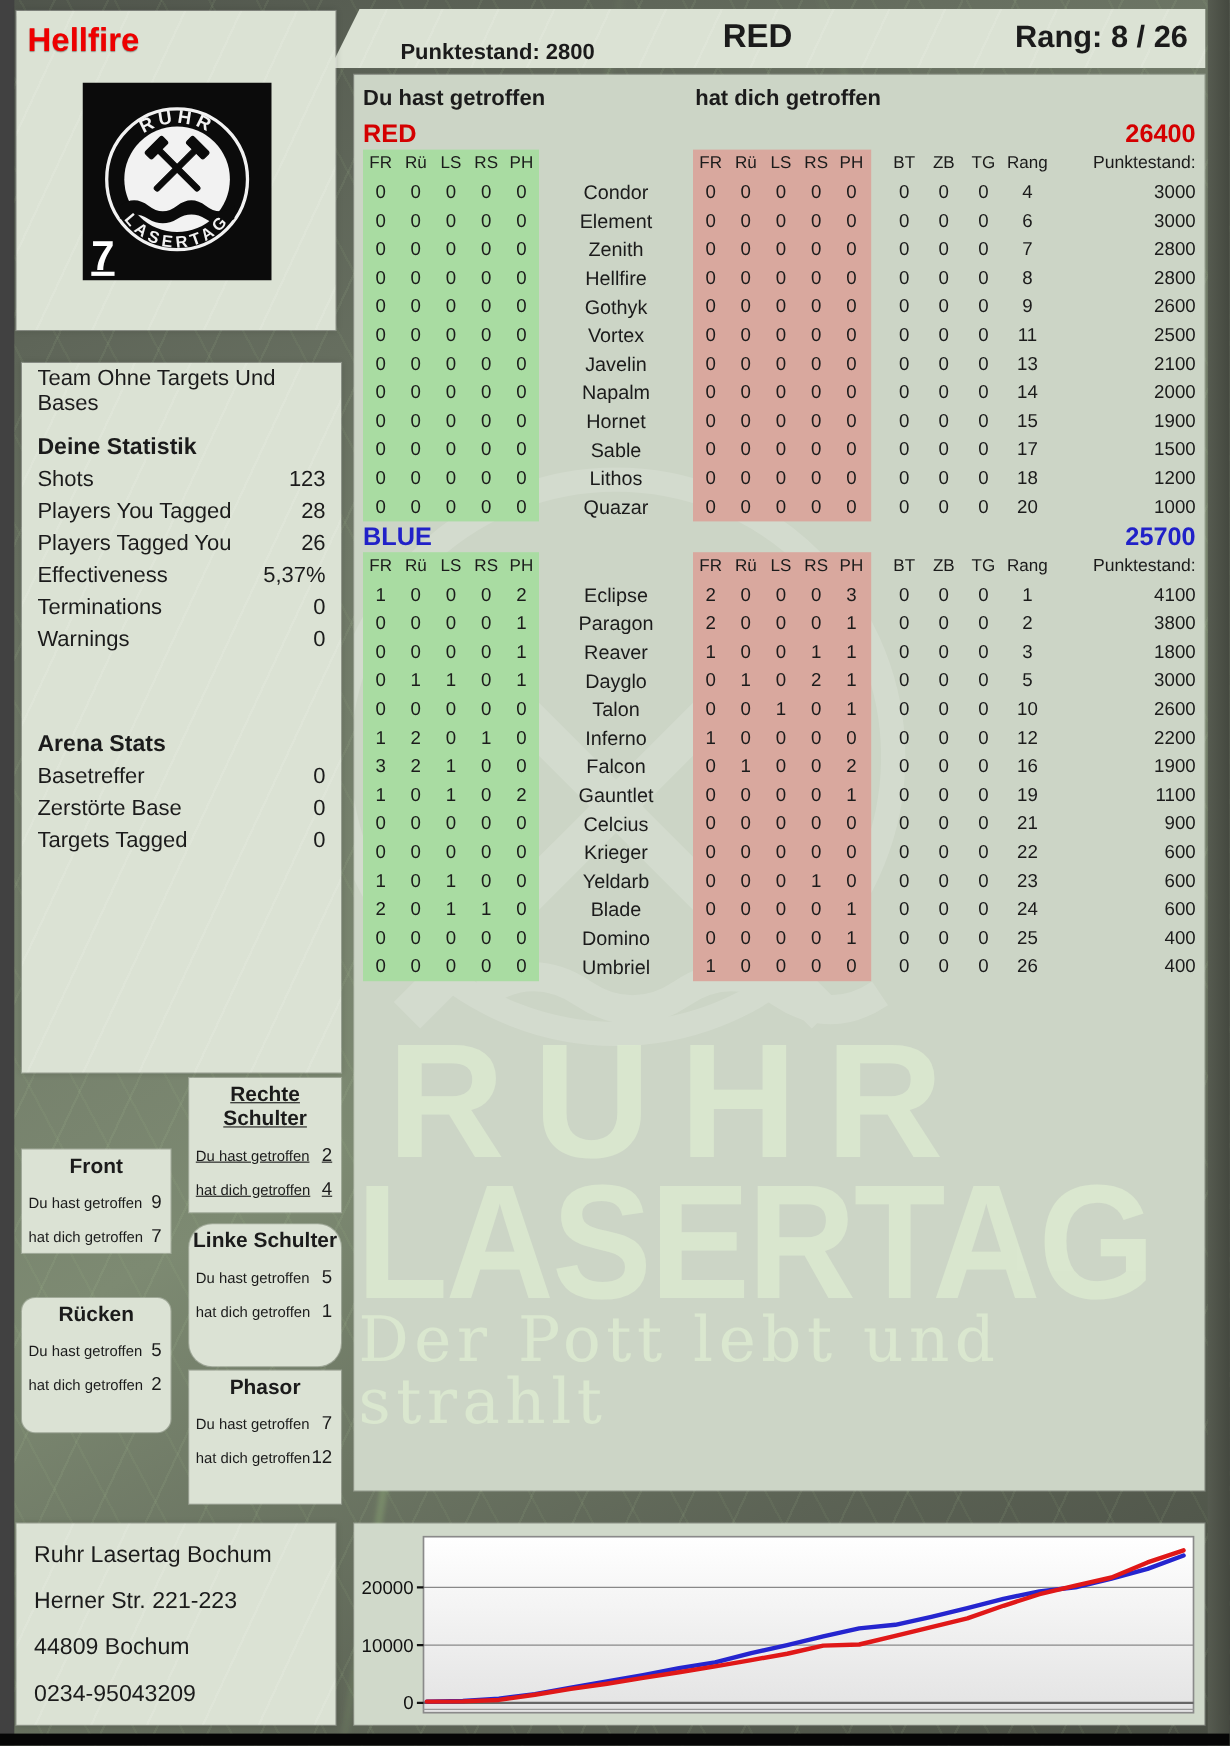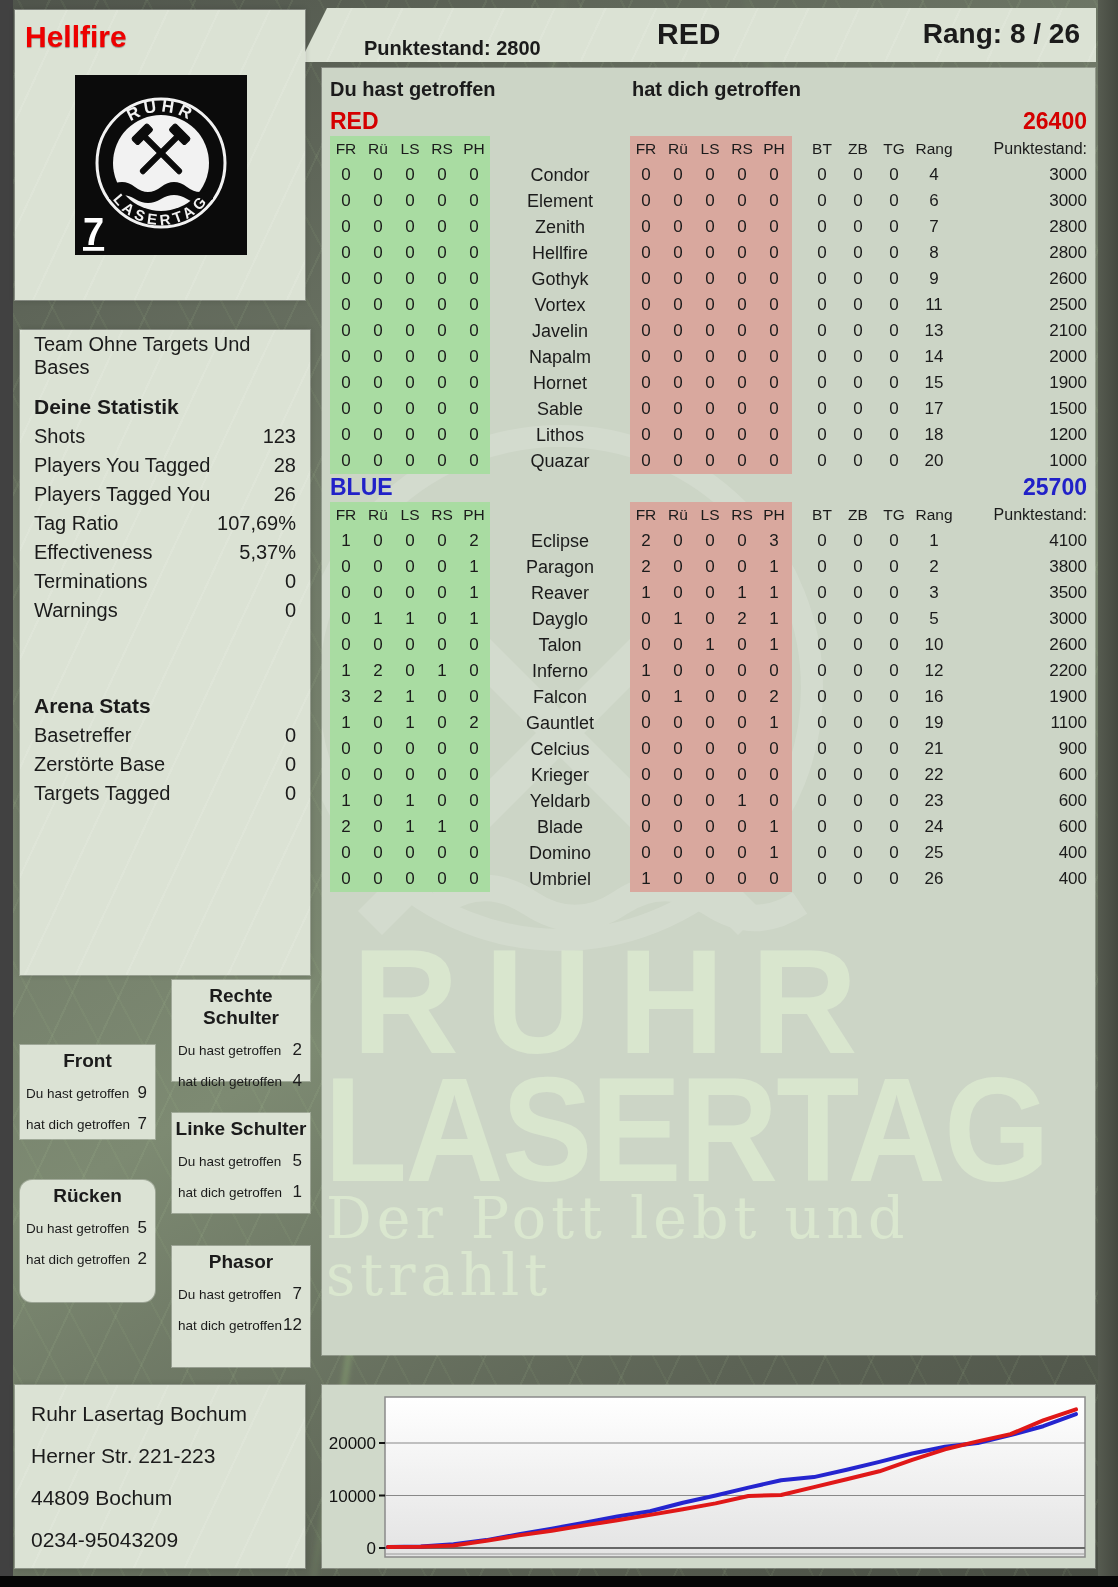--- a/index.html
+++ b/index.html
@@ -43,22 +43,22 @@
   .bold{font-weight:bold;font-size:21px;}
   #game-mode{height:31px;display:flex;align-items:center;}
   #game-date{height:31px;display:flex;align-items:center;}
   #stats-title{margin-top:21px;height:30px;display:flex;align-items:center;}
   #arena-title{margin-top:66px;height:30px;display:flex;align-items:center;}
 
   
   .zone-box{position:absolute;background:#dbe2d4;box-shadow:0 0 0 1px rgba(255,255,255,.28);}
   #zone-front{left:20px;top:1045px;width:135px;height:94px;}
   #zone-ruecken{left:20px;top:1180px;width:135px;height:122px;border-radius:12px;}
-  #zone-rechte{left:172px;top:980px;width:138px;height:101px;}
-  #zone-linke{left:172px;top:1113px;width:138px;height:100px;}
+  #zone-rechte{left:172px;top:980px;width:138px;height:122px;text-decoration:underline;}
+  #zone-linke{left:172px;top:1113px;width:138px;height:129px;border-radius:21px;}
   #zone-phasor{left:172px;top:1246px;width:138px;height:121px;}
   .zone-title{text-align:center;font-weight:bold;font-size:19px;margin-top:5px;}
   .zone-row{display:flex;justify-content:space-between;align-items:center;padding:0 8px 0 6px;margin-top:11px;}
   .zone-row .zl{font-size:13.5px;}
   .zone-row .zv{font-size:17px;}
 
   
   #main-panel{left:322px;top:68px;width:773px;height:1287px;background:#ccd5c6;
               box-shadow:0 0 0 1px rgba(255,255,255,.25);}
   #main-panel .colhdr{position:absolute;top:10px;font-size:20px;font-weight:bold;}
@@ -148,24 +148,20 @@
         </div>
       <div class="kv">
           <span class="k">Players You Tagged</span>
           <span>28</span>
         </div>
       <div class="kv">
           <span class="k">Players Tagged You</span>
           <span>26</span>
         </div>
       <div class="kv">
-          <span class="k">Tag Ratio</span>
-          <span>107,69%</span>
-        </div>
-      <div class="kv">
           <span class="k">Effectiveness</span>
           <span>5,37%</span>
         </div>
       <div class="kv">
           <span class="k">Terminations</span>
           <span>0</span>
         </div>
       <div class="kv">
           <span class="k">Warnings</span>
           <span>0</span>
@@ -622,21 +618,21 @@
           <div class="cell">1</div>
           <div class="cell">0</div>
           <div class="cell">0</div>
           <div class="cell">1</div>
           <div class="cell">1</div>
           <div class="pad"></div>
           <div class="cell">0</div>
           <div class="cell">0</div>
           <div class="cell">0</div>
           <div class="cell">3</div>
-          <div class="pts">3500</div>
+          <div class="pts">1800</div>
           <div class="pad"></div>
         </div>
         <div class="trow">
           <div class="pad"></div>
           <div class="cell">0</div>
           <div class="cell">1</div>
           <div class="cell">1</div>
           <div class="cell">0</div>
           <div class="cell">1</div>
           <div class="name">Dayglo</div>

